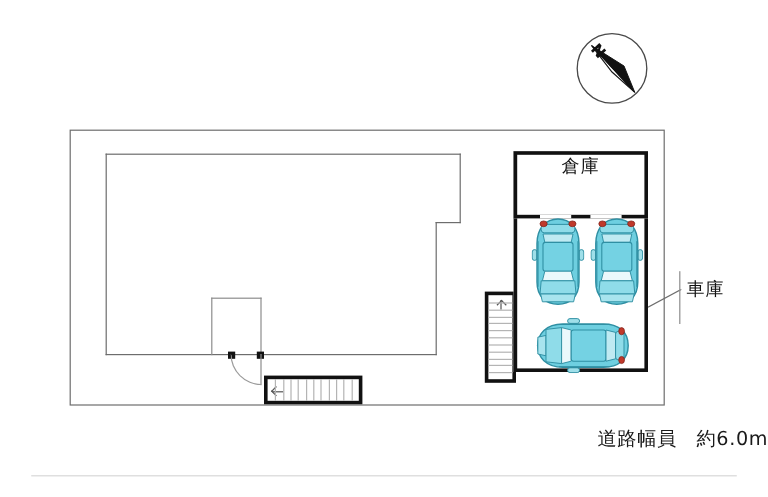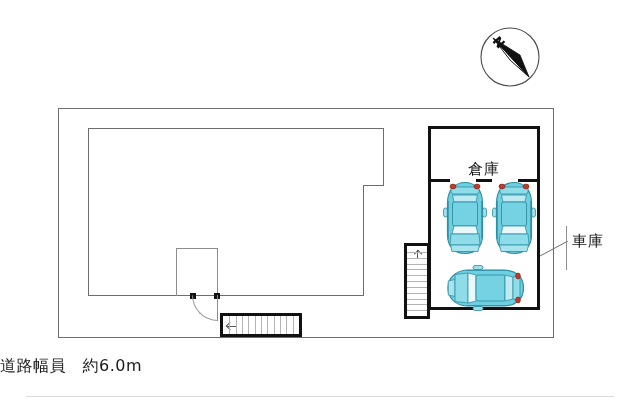--- a/index.html
+++ b/index.html
@@ -175,21 +175,21 @@
     background: #ffffff;
   }
   
   #storage-room {
     left: 428px; top: 126px;
     width: 112px; height: 56px;
     border: 3px solid #111111;
     box-sizing: border-box;
     background: #ffffff;
     display: flex;
-    align-items: flex-end;
+    align-items: flex-start;
     justify-content: center;
   }
   #storage-label {
     font-size: 15px;
     color: #111111;
     letter-spacing: 1px;
     font-family: "DejaVu Sans", "Liberation Sans", sans-serif;
   }
   
   .opening {
@@ -226,21 +226,21 @@
     color: #111111;
     letter-spacing: 1px;
     font-family: "DejaVu Sans", "Liberation Sans", sans-serif;
     white-space: nowrap;
   }
 
   
   #road-caption {
     left: 0; top: 356px;
     width: 640px;
-    text-align: left;
+    text-align: right;
     font-size: 16px;
     color: #1a1a1a;
     font-family: "DejaVu Sans", "Liberation Sans", sans-serif;
     letter-spacing: 0.5px;
   }
   #bottom-divider {
     left: 26px; top: 396px;
     width: 588px; height: 1px;
     background: #d8d8d8;
   }

